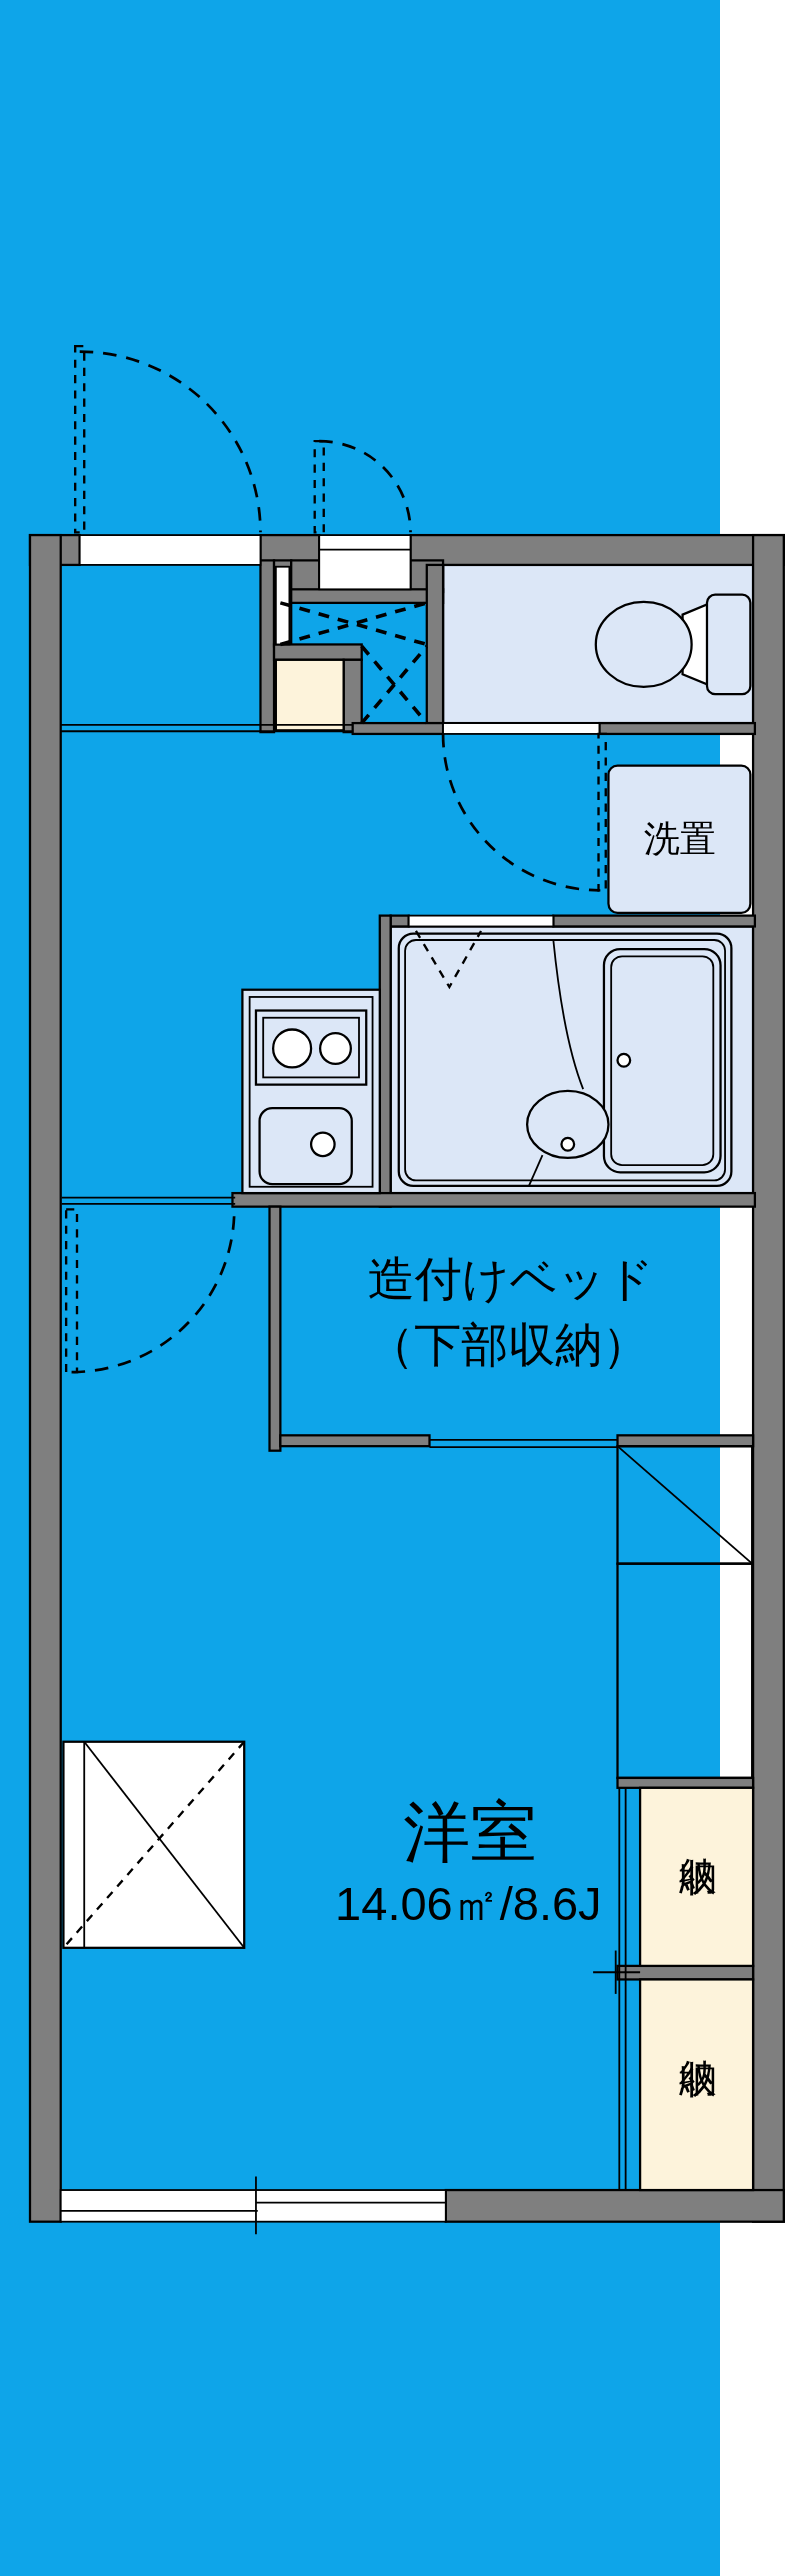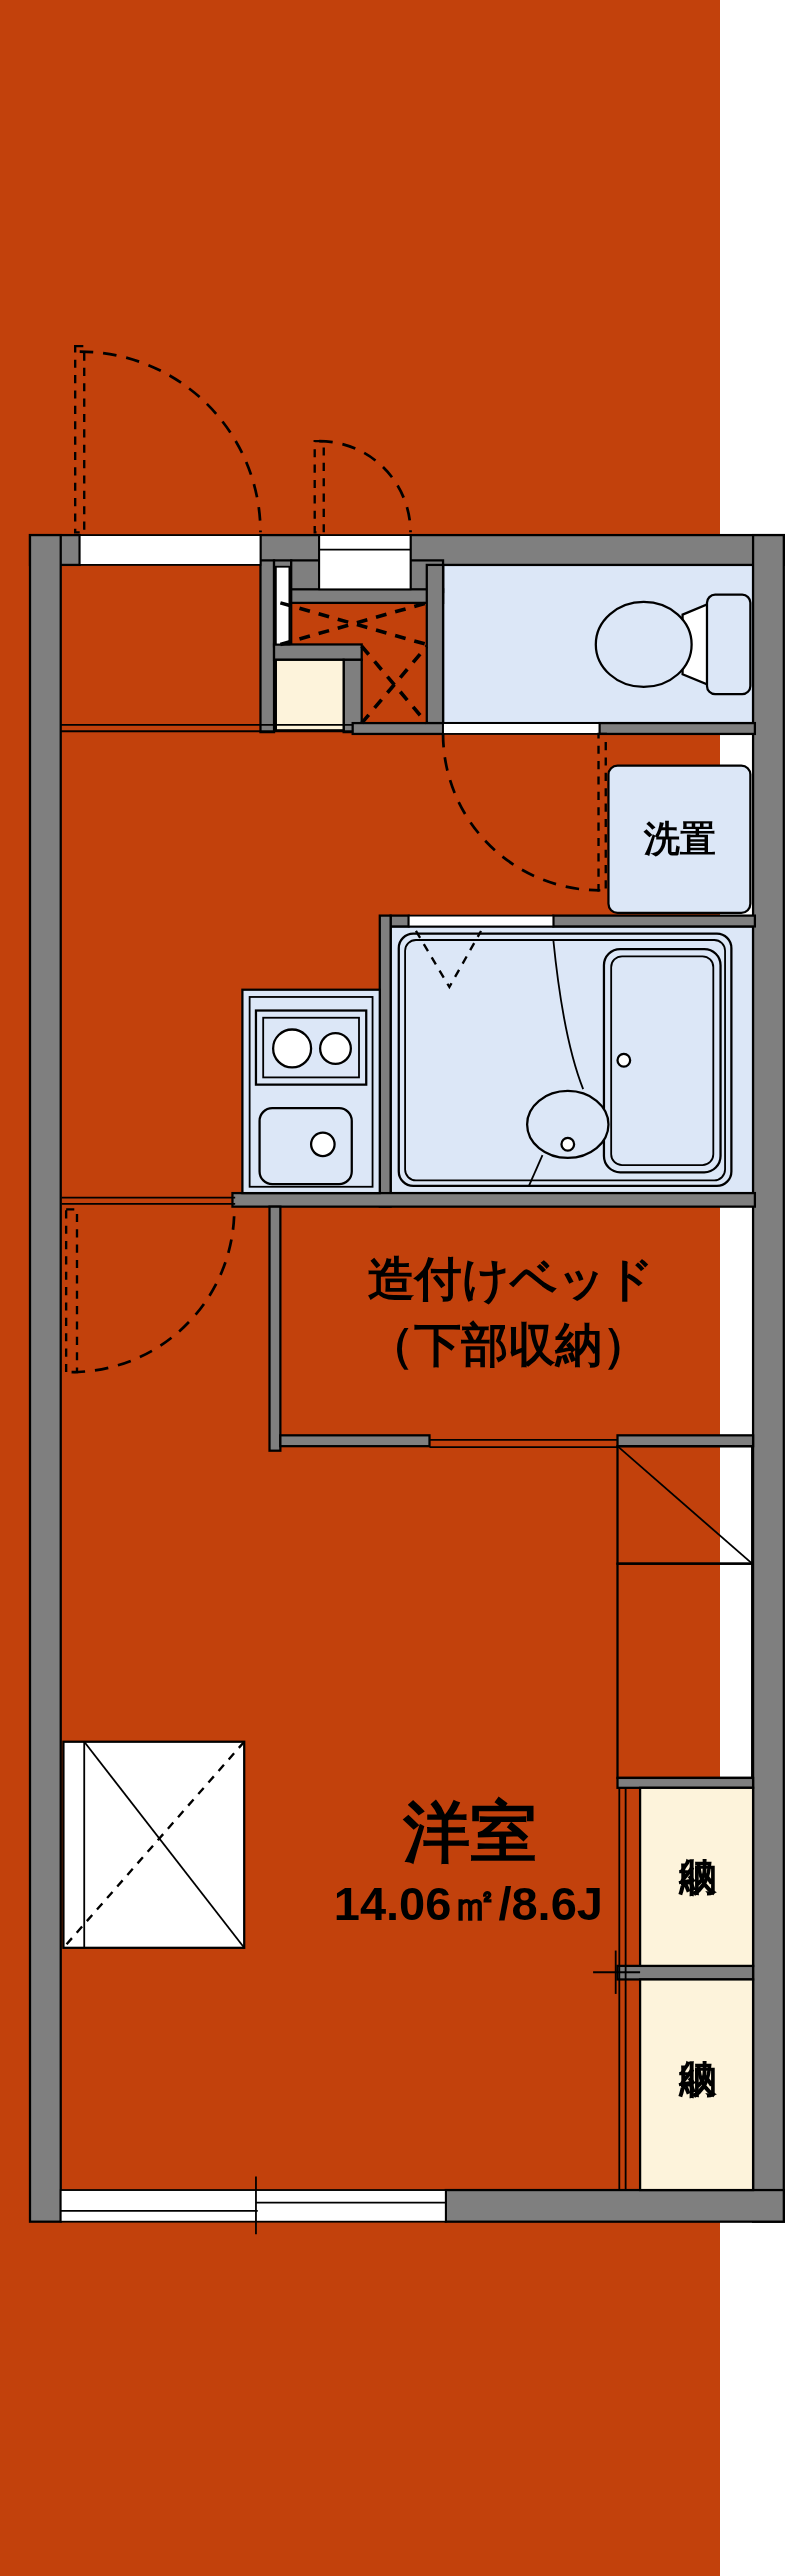--- a/index.html
+++ b/index.html
@@ -1,16 +1,16 @@
 <!DOCTYPE html>
 <html style="font-size:14.5px"><head>
 <meta charset="utf-8">
 <style>
   html,body { margin:0; padding:0; background:#ffffff; }
-  .stage { width:720px; height:2576px; position:relative; background:#c2410c;font-weight:bold; }
+  .stage { width:720px; height:2576px; position:relative; background:#0ea5e9; }
   svg { display:block; }
   .ln   { stroke:#000000; fill:none; stroke-width:2; }
   .ln25 { stroke:#000000; fill:none; stroke-width:2.5; }
   .wl   { stroke:#000000; stroke-width:2.5; }
   .fx   { stroke:#000000; stroke-width:2.5; }
   .fxw  { stroke:#000000; stroke-width:2.5; fill:#ffffff; }
   .open { stroke:#000000; stroke-width:2; fill:#ffffff; }
   .arc  { stroke:#000000; fill:none; stroke-width:3; stroke-dasharray:15 11; }
   .leaf { stroke:#000000; fill:none; stroke-width:2.6; stroke-dasharray:9 8; }
   .xd   { stroke:#000000; fill:none; stroke-width:4; stroke-dasharray:12 10; }

